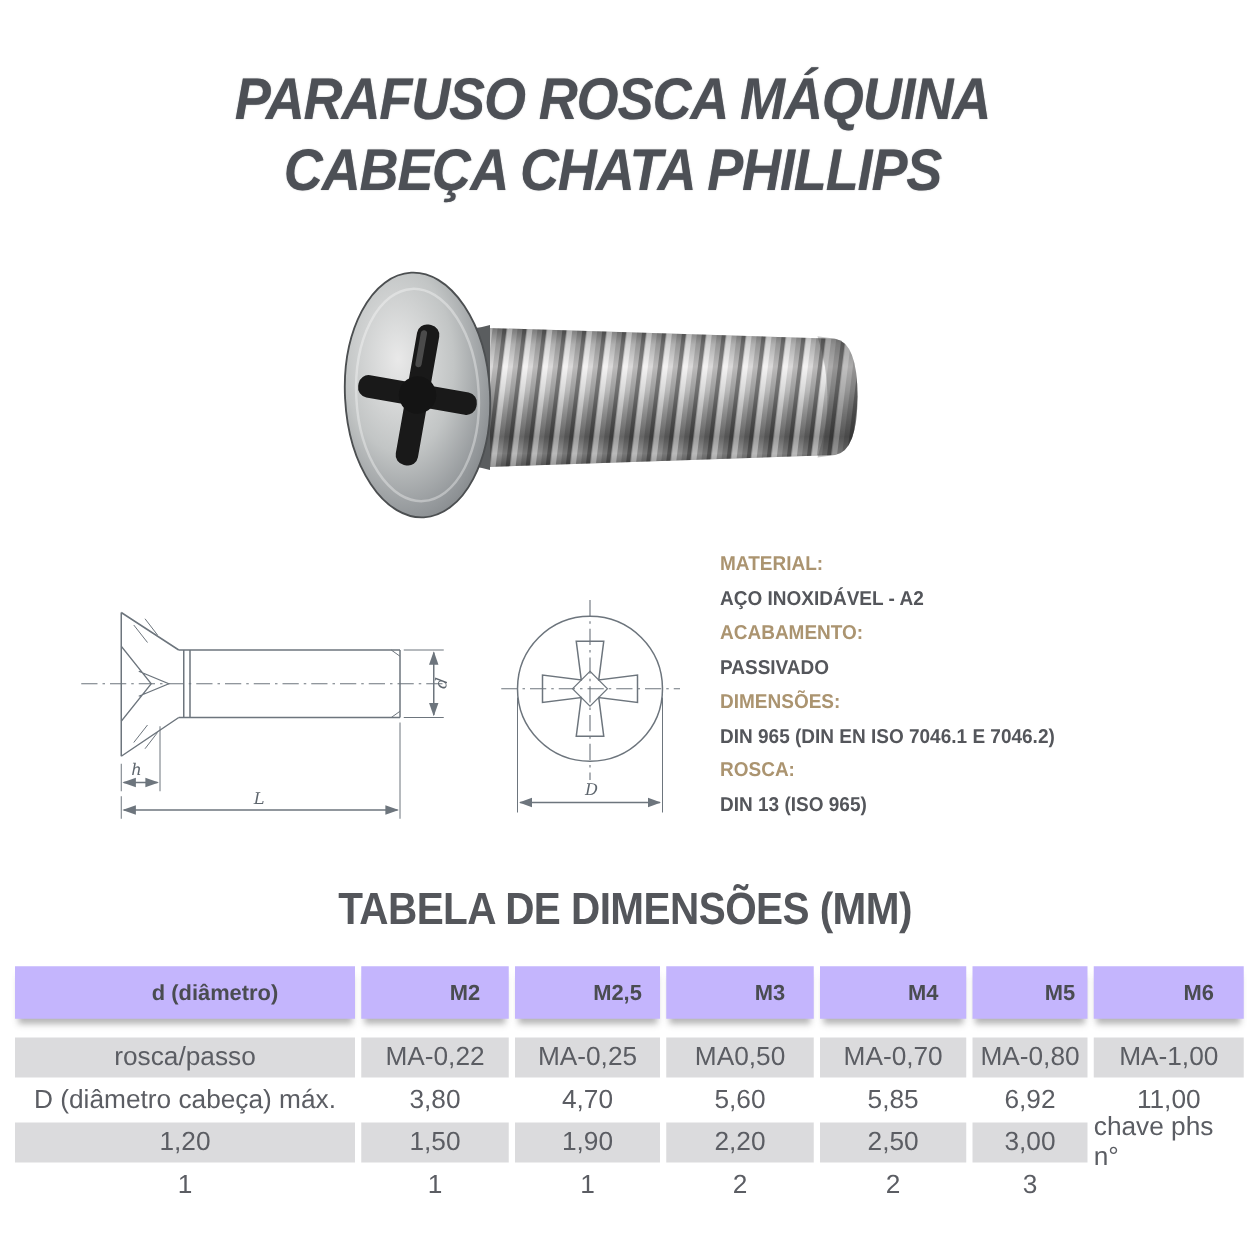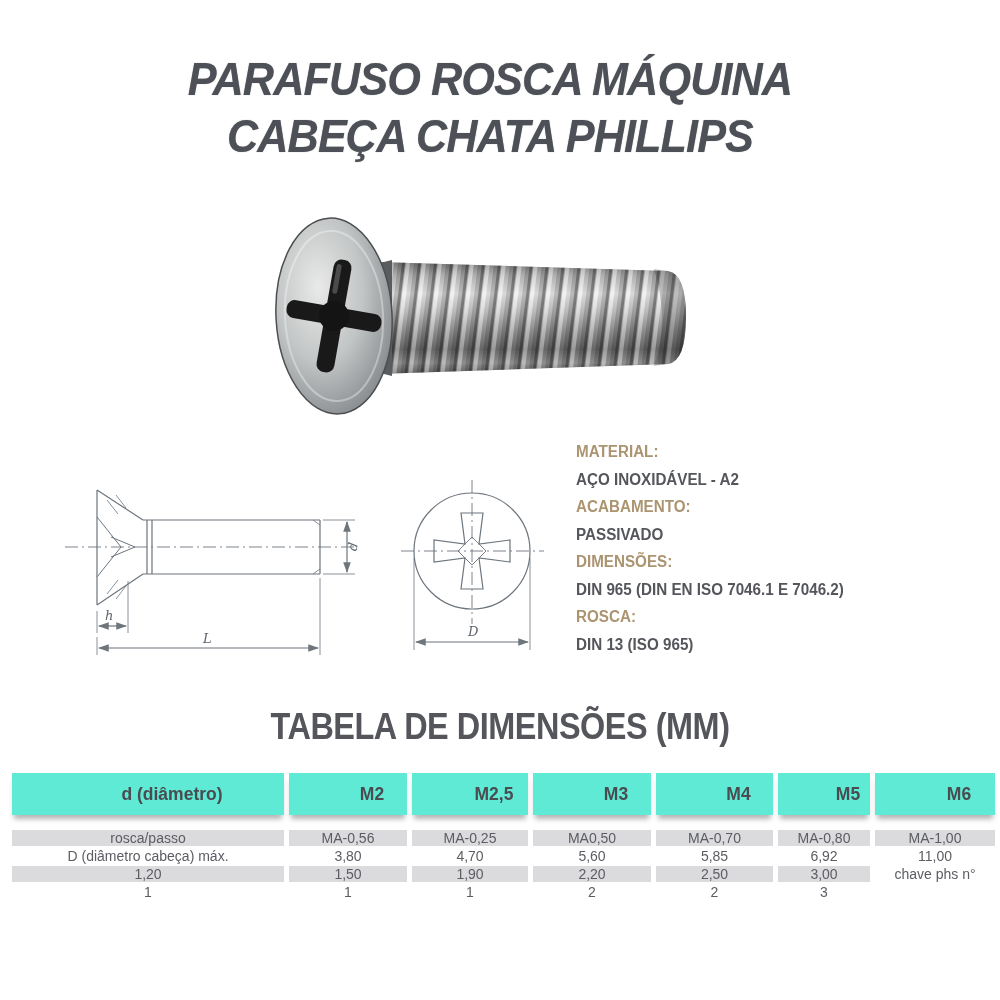--- a/index.html
+++ b/index.html
@@ -30,29 +30,29 @@
   
   .tbl-title{
     position:absolute;top:706px;left:0;width:1000px;text-align:center;
     color:#54565b;font-weight:bold;font-size:36px;letter-spacing:-.5px;
     transform:scaleX(.9);transform-origin:center top;
   }
   
   .tbl{position:absolute;left:12px;top:773px;width:978px;}
   .grid{display:grid;grid-template-columns:272px 118px 116px 118px 117px 92px 120px;column-gap:5px;}
   .hcell{
-    background:#5eead4;height:42px;display:flex;align-items:center;justify-content:center;
+    background:#c4b5fd;height:42px;display:flex;align-items:center;justify-content:center;
     font-weight:bold;font-size:17.5px;color:#4a4c51;
     box-shadow:0 6px 5px -2px rgba(90,90,90,.45);
     padding-left:48px;
   }
   .body{margin-top:15px;row-gap:2px;}
   .c{
-    height:16px;display:flex;align-items:center;justify-content:center;
-    font-size:14px;color:#5b5d63;background:#ffffff;
+    height:32px;display:flex;align-items:center;justify-content:center;
+    font-size:21px;color:#5b5d63;background:#ffffff;
   }
   .c.gray{background:#dbdbdd;}
 </style>
 </head>
 <body>
 
 <div class="canvas">
 
   <div class="title">
     <div>PARAFUSO ROSCA MÁQUINA</div>
@@ -168,21 +168,21 @@
       <div class="hcell">M2</div>
       <div class="hcell">M2,5</div>
       <div class="hcell">M3</div>
       <div class="hcell">M4</div>
       <div class="hcell">M5</div>
       <div class="hcell">M6</div>
     </div>
     <div class="grid body">
 
       <div class="c gray">rosca/passo</div>
-      <div class="c gray">MA-0,56</div>
+      <div class="c gray">MA-0,22</div>
       <div class="c gray">MA-0,25</div>
       <div class="c gray">MA0,50</div>
       <div class="c gray">MA-0,70</div>
       <div class="c gray">MA-0,80</div>
       <div class="c gray">MA-1,00</div>
 
       <div class="c">D (diâmetro cabeça) máx.</div>
       <div class="c">3,80</div>
       <div class="c">4,70</div>
       <div class="c">5,60</div>

